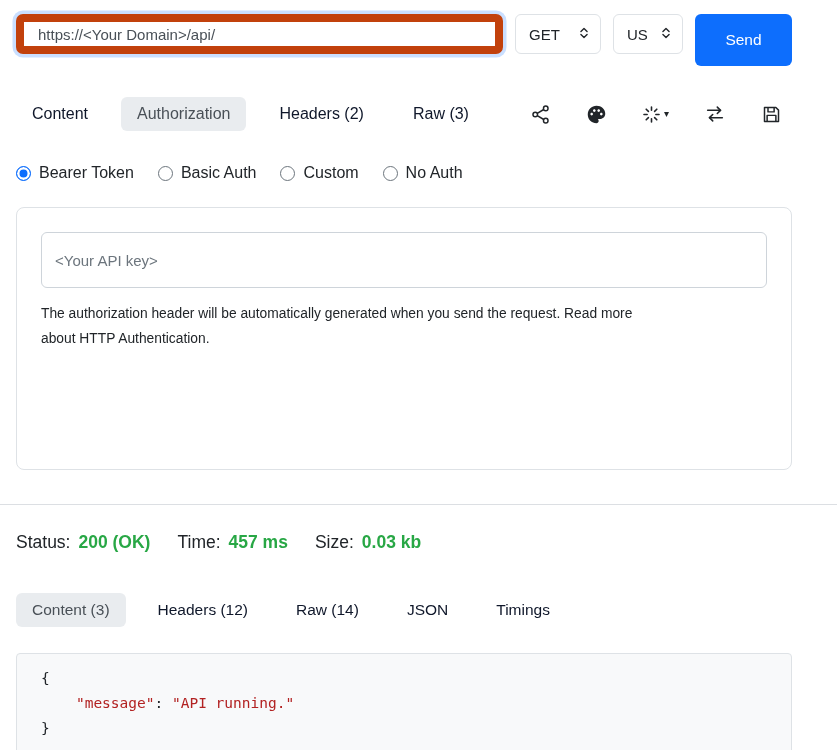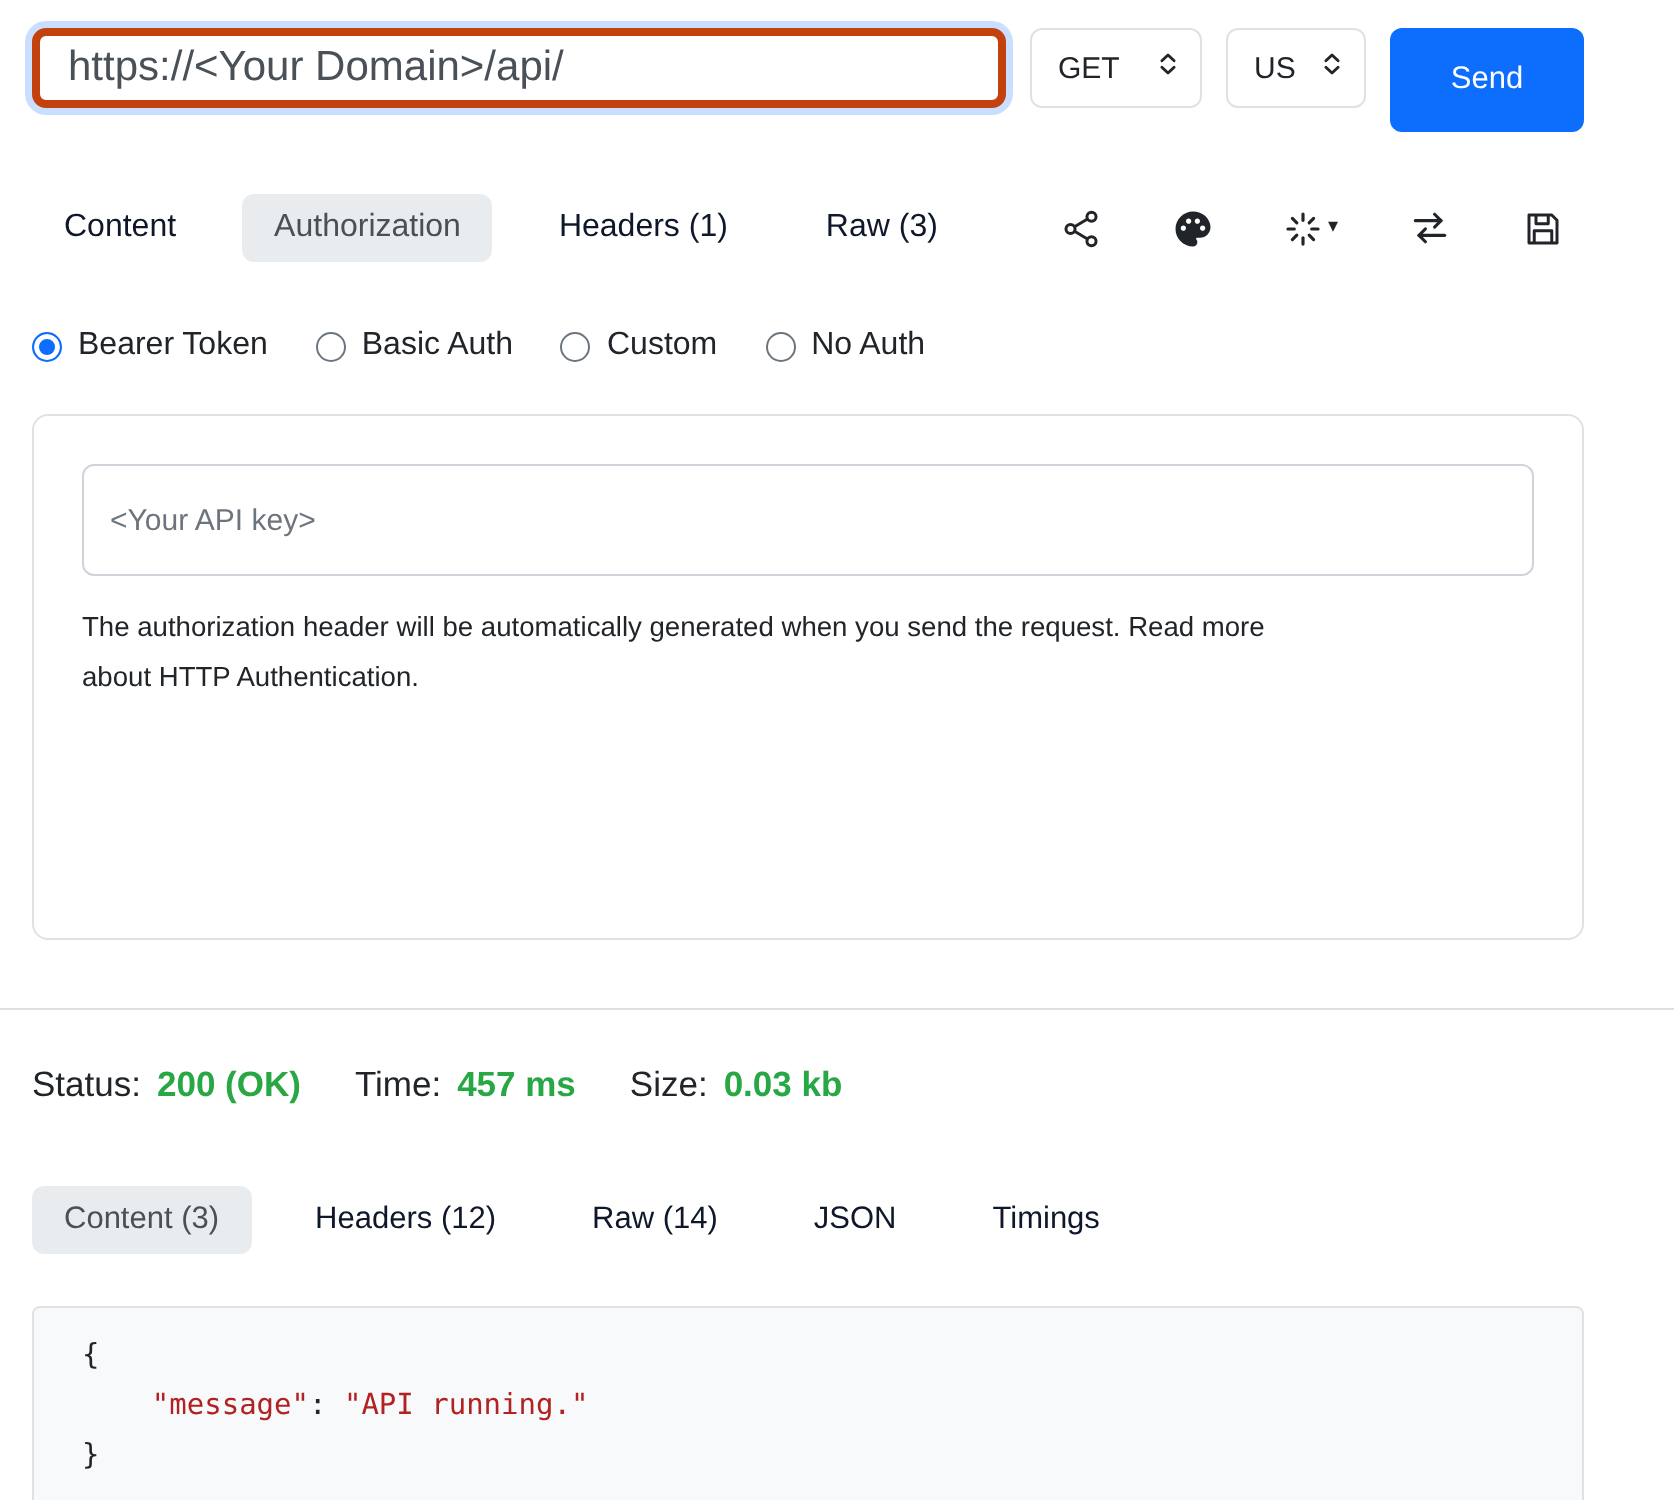--- a/index.html
+++ b/index.html
@@ -8,22 +8,22 @@
     width: 837px; height: 750px; overflow: hidden;
     font-family: "Liberation Sans", "DejaVu Sans", sans-serif;
     color: #212529;
   }
   .content { width: 776px; margin-left: 16px; }
 
   
   .request-bar { display: flex; gap: 12px; margin-top: 14px; align-items: stretch; }
   .url-input {
     flex: 1; height: 40px; border-radius: 7px; padding: 0 14px;
-    font-size: 21px; color: #495057; font-family: inherit;
-    border: 4px solid #c2410c;
+    font-size: 15px; color: #495057; font-family: inherit;
+    border: 8px solid #c2410c;
     box-shadow: 0 0 0 3.5px rgba(13,110,253,.22);
     outline: none;
   }
   .select-box {
     height: 40px; background: #fff; border: 1px solid #dee2e6; border-radius: 6px;
     display: flex; align-items: center; justify-content: space-between;
     padding: 0 9px 0 13px; cursor: pointer; font-size: 15px; color: #212529;
   }
   .select-method { width: 86px; }
   .select-region { width: 70px; }
@@ -128,21 +128,21 @@
         </svg>
       </span>
     </div>
     <button class="send-btn">Send</button>
   </div>
 
   <div class="tabs-row">
     <div class="tabs">
       <button class="tab">Content</button>
       <button class="tab active">Authorization</button>
-      <button class="tab">Headers (1)</button>
+      <button class="tab">Headers (2)</button>
       <button class="tab">Raw (3)</button>
     </div>
     <div class="toolbar-icons">
       <button class="icon-btn" title="">
         <svg width="21" height="21" viewBox="0 0 24 24" fill="none" stroke="currentColor" stroke-width="1.7">
           <circle cx="18" cy="5" r="2.6"></circle>
             <circle cx="6" cy="12" r="2.6"></circle>
             <circle cx="18" cy="19" r="2.6"></circle>
           <line x1="8.3" y1="10.7" x2="15.7" y2="6.3"></line>
             <line x1="8.3" y1="13.3" x2="15.7" y2="17.7"></line>

